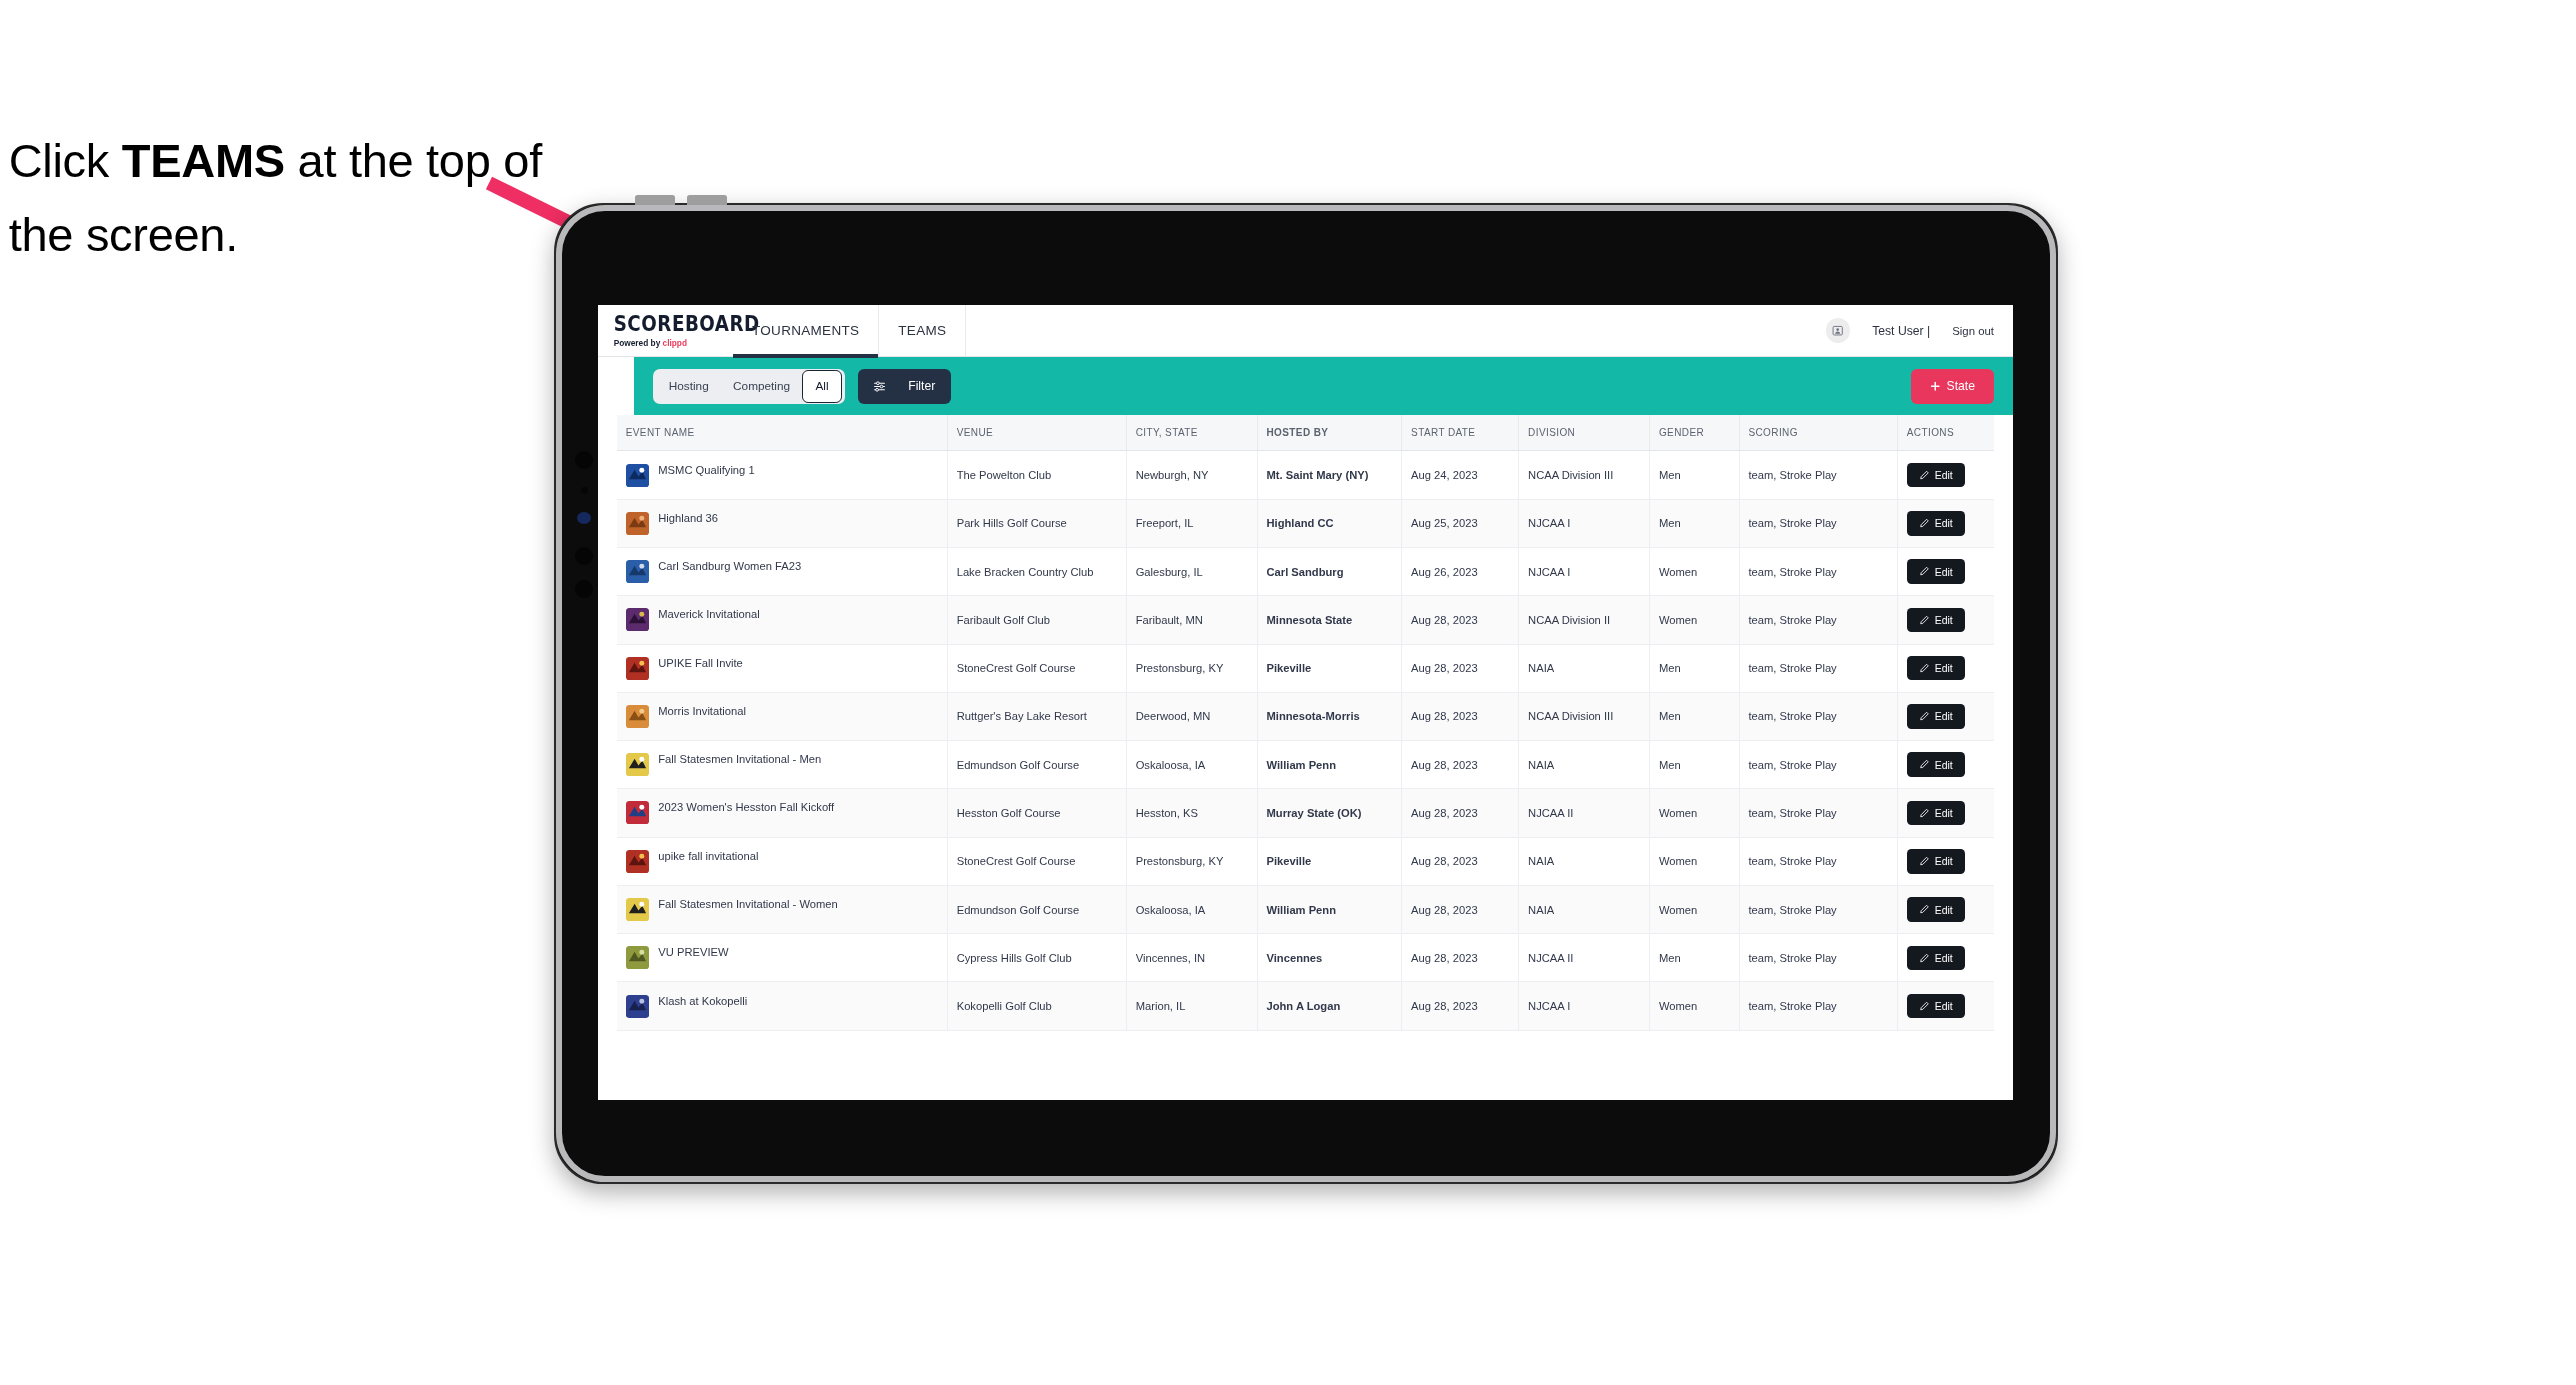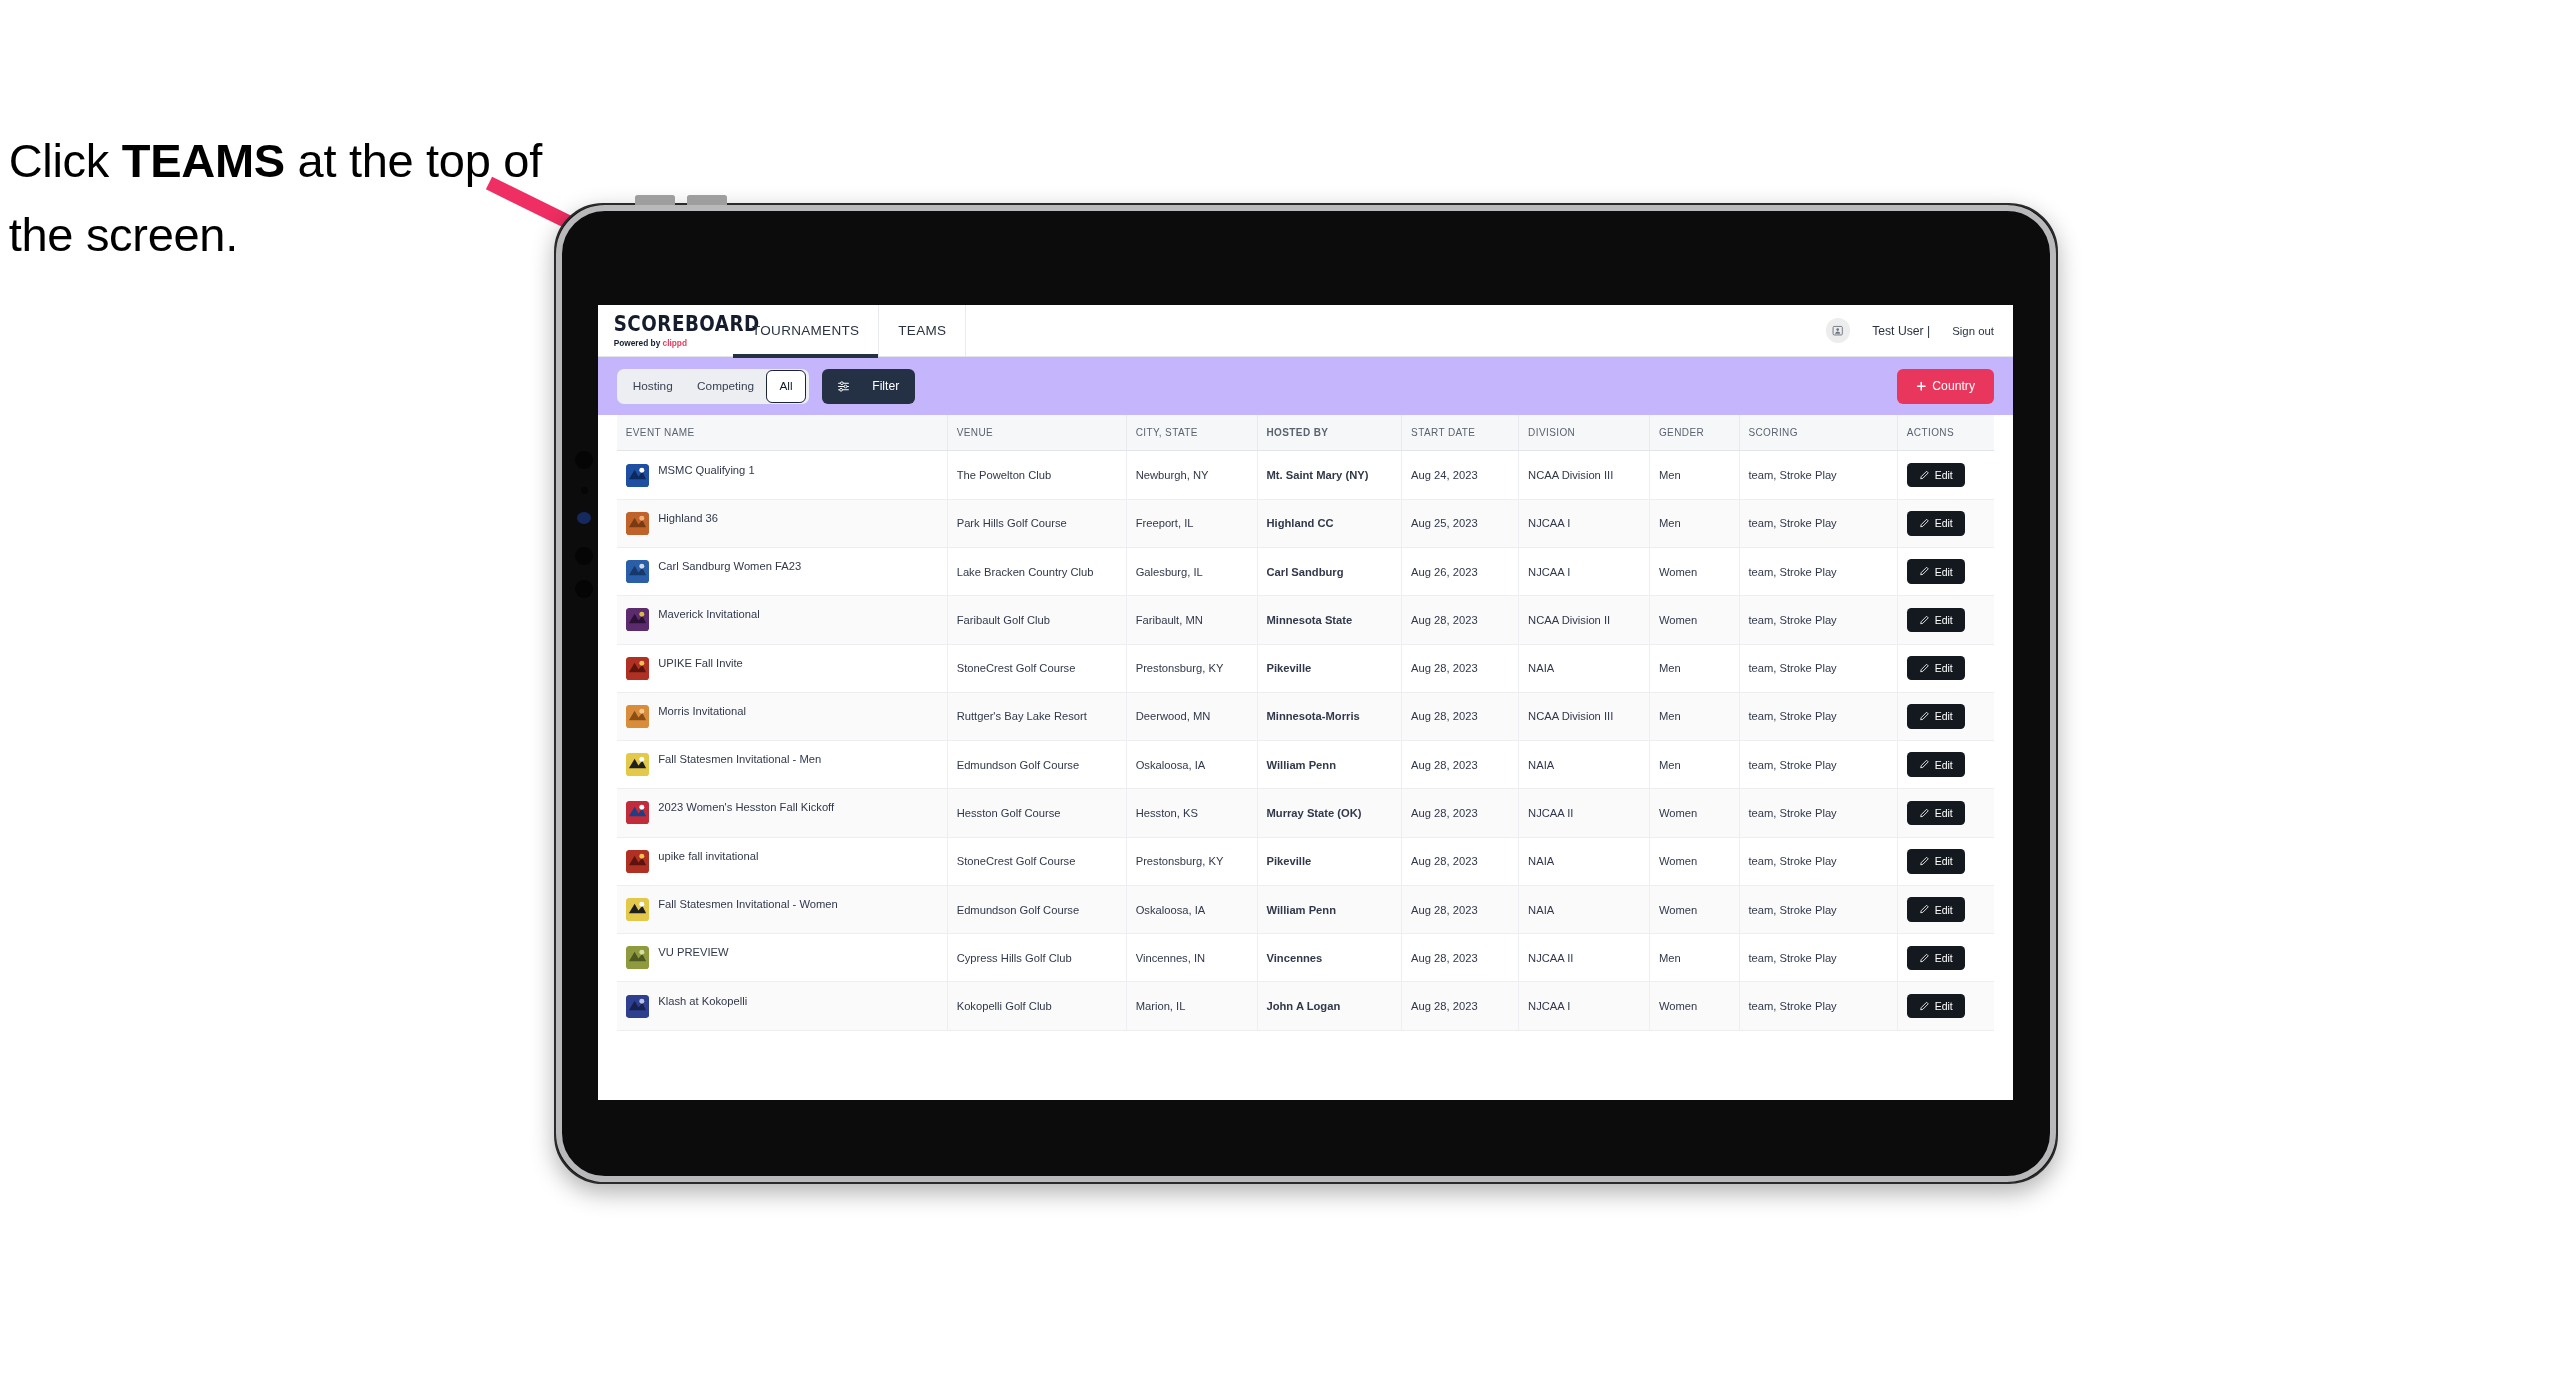--- a/index.html
+++ b/index.html
@@ -133,21 +133,22 @@
   }
   #user-name { font-size: 12.2px; color: #2b3240; }
   #sign-out  { font-size: 11.4px; color: #2b3240; cursor: pointer; }
 
   
   #toolbar {
     height: 58px;
     display: flex; align-items: center;
     padding: 0 19px;
     gap: 12.2px;
-    background: #c4b5fd;
+    background: #14b8a6;
+    margin-left: 36px;
   }
   #segmented {
     display: flex; align-items: center;
     background: #eceef1;
     border-radius: 7px;
     height: 35px;
     padding: 0 3.5px;
   }
   .seg-btn {
     padding: 0 12.2px;
@@ -353,21 +354,21 @@
       </div>
 
 
       <button id="create-btn">
         <svg width="10.5" height="10.5" viewBox="0 0 12 12">
           <g stroke="#ffffff" stroke-width="1.7" stroke-linecap="round">
             <line x1="6" y1="1.8" x2="6" y2="10.2"></line>
             <line x1="1.8" y1="6" x2="10.2" y2="6"></line>
           </g>
         </svg>
-        <span>Country</span>
+        <span>State</span>
       </button>
     </div>
 
     <div id="table-wrap">
       <table>
         <thead>
           <tr>
             <th class="c-name">EVENT NAME</th>
             <th class="c-venue">VENUE</th>
             <th class="c-city">CITY, STATE</th>

